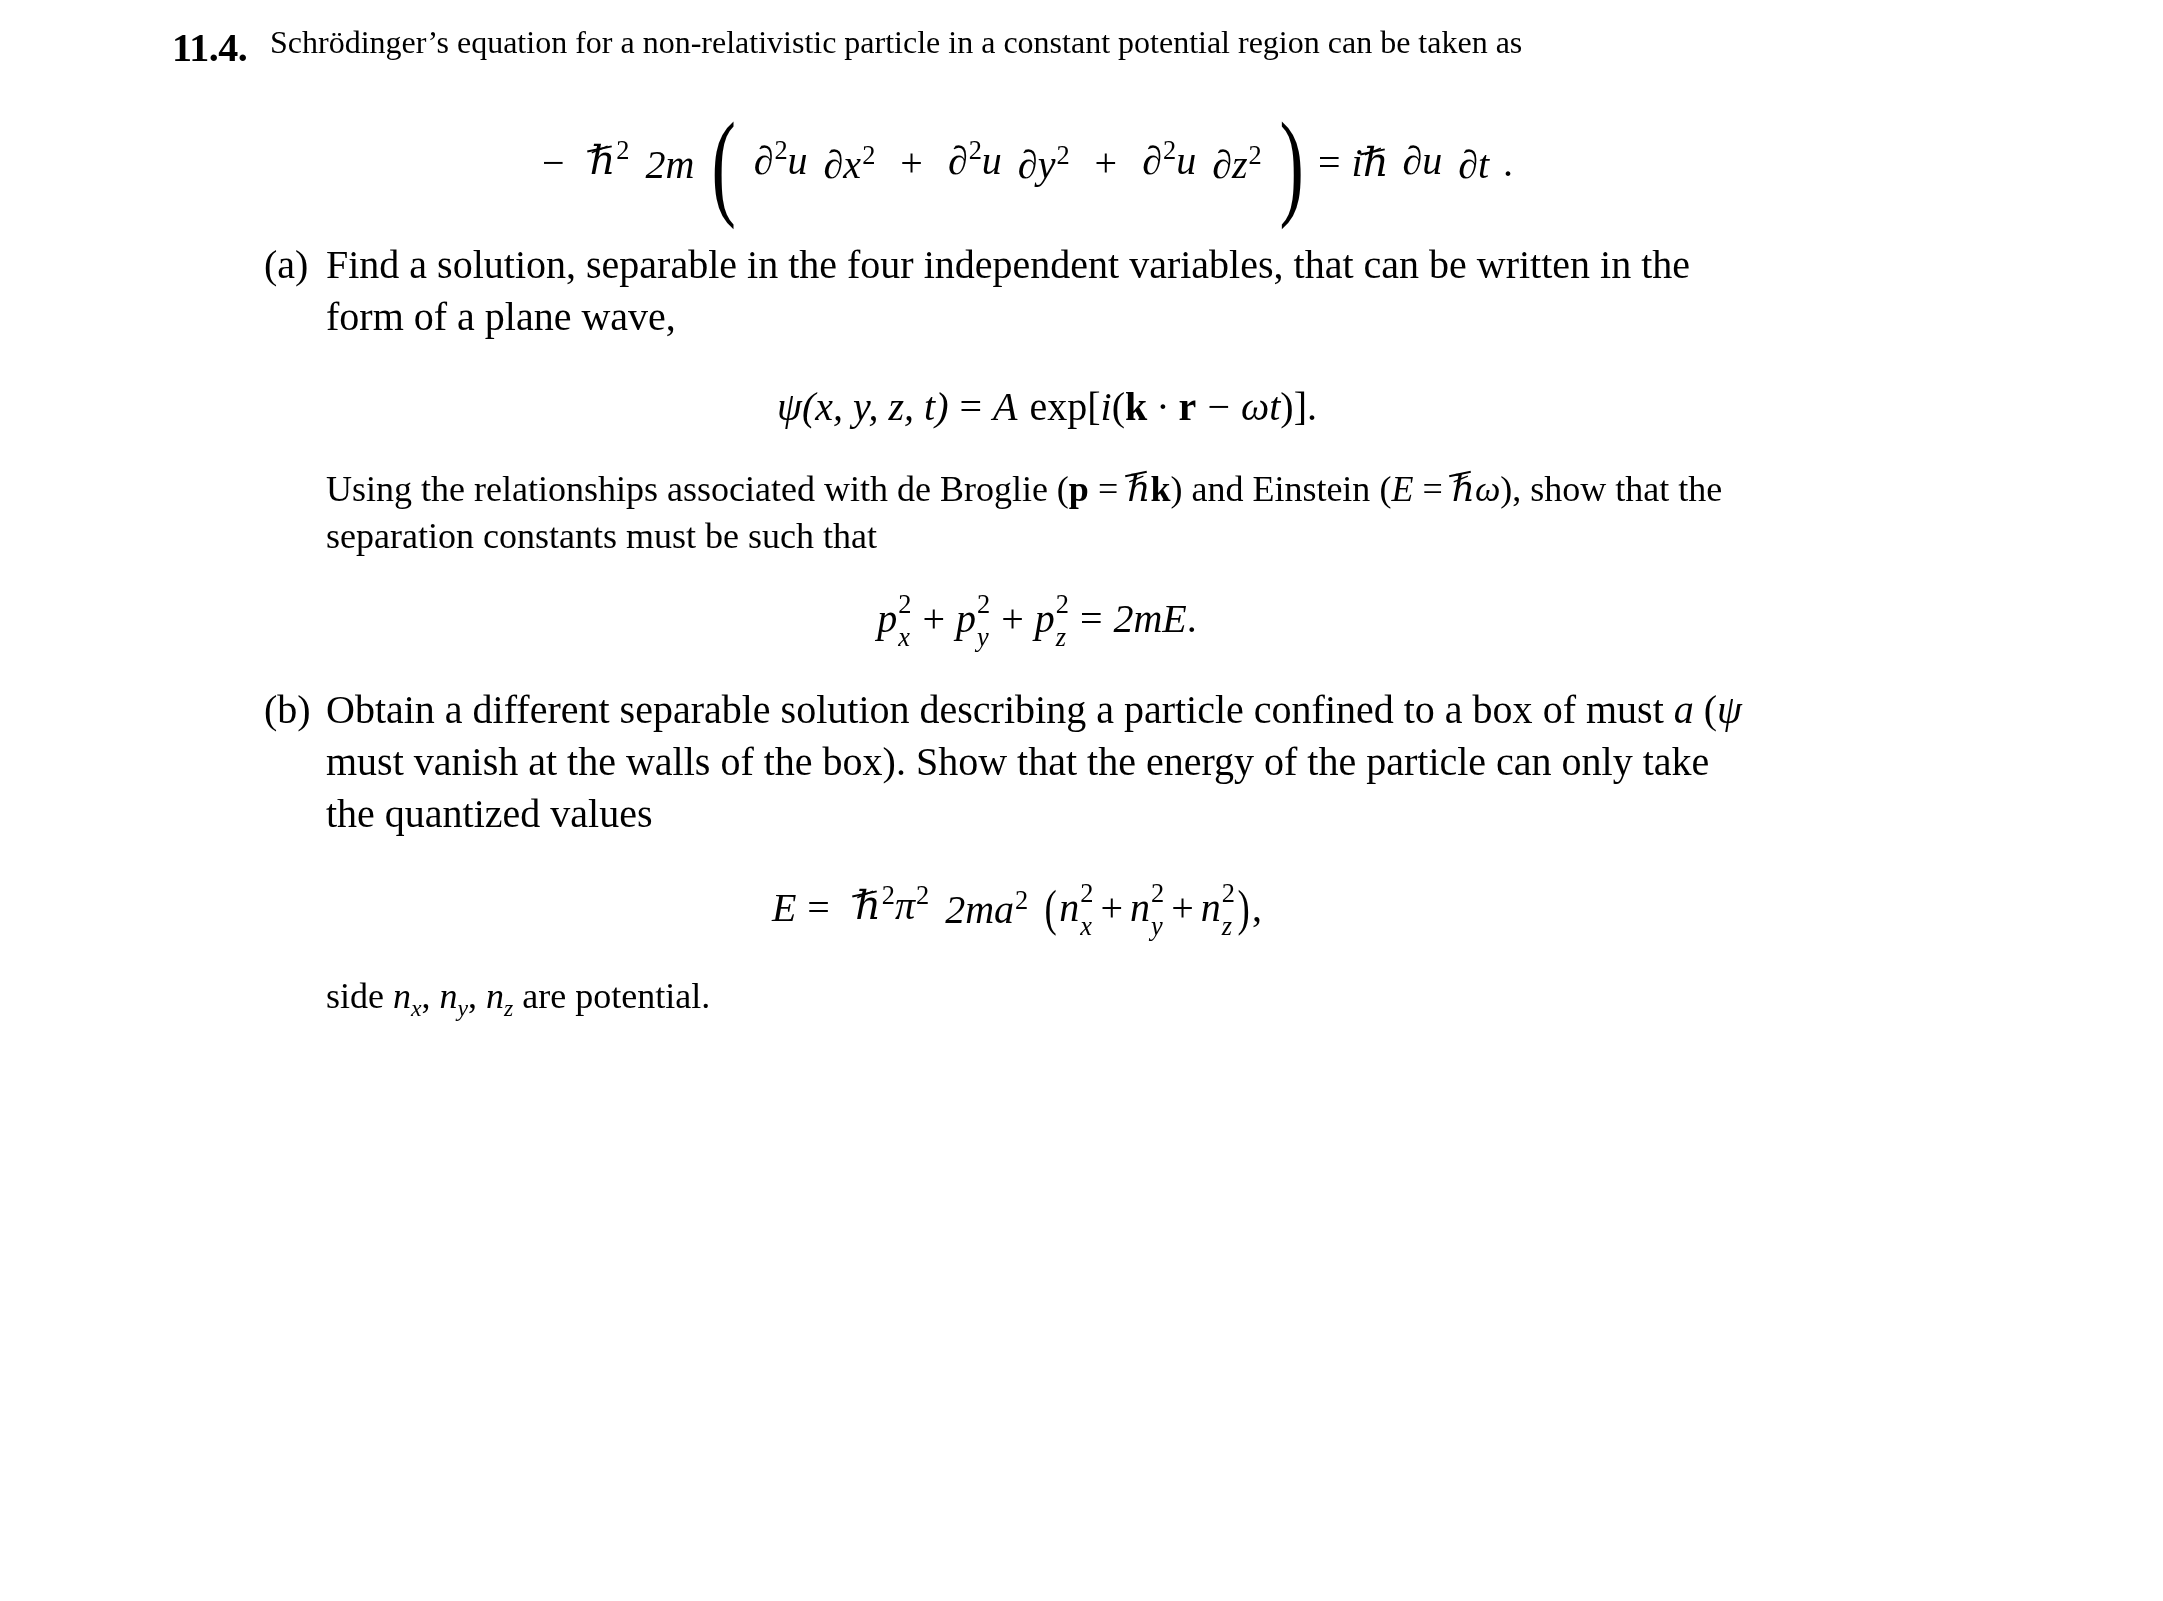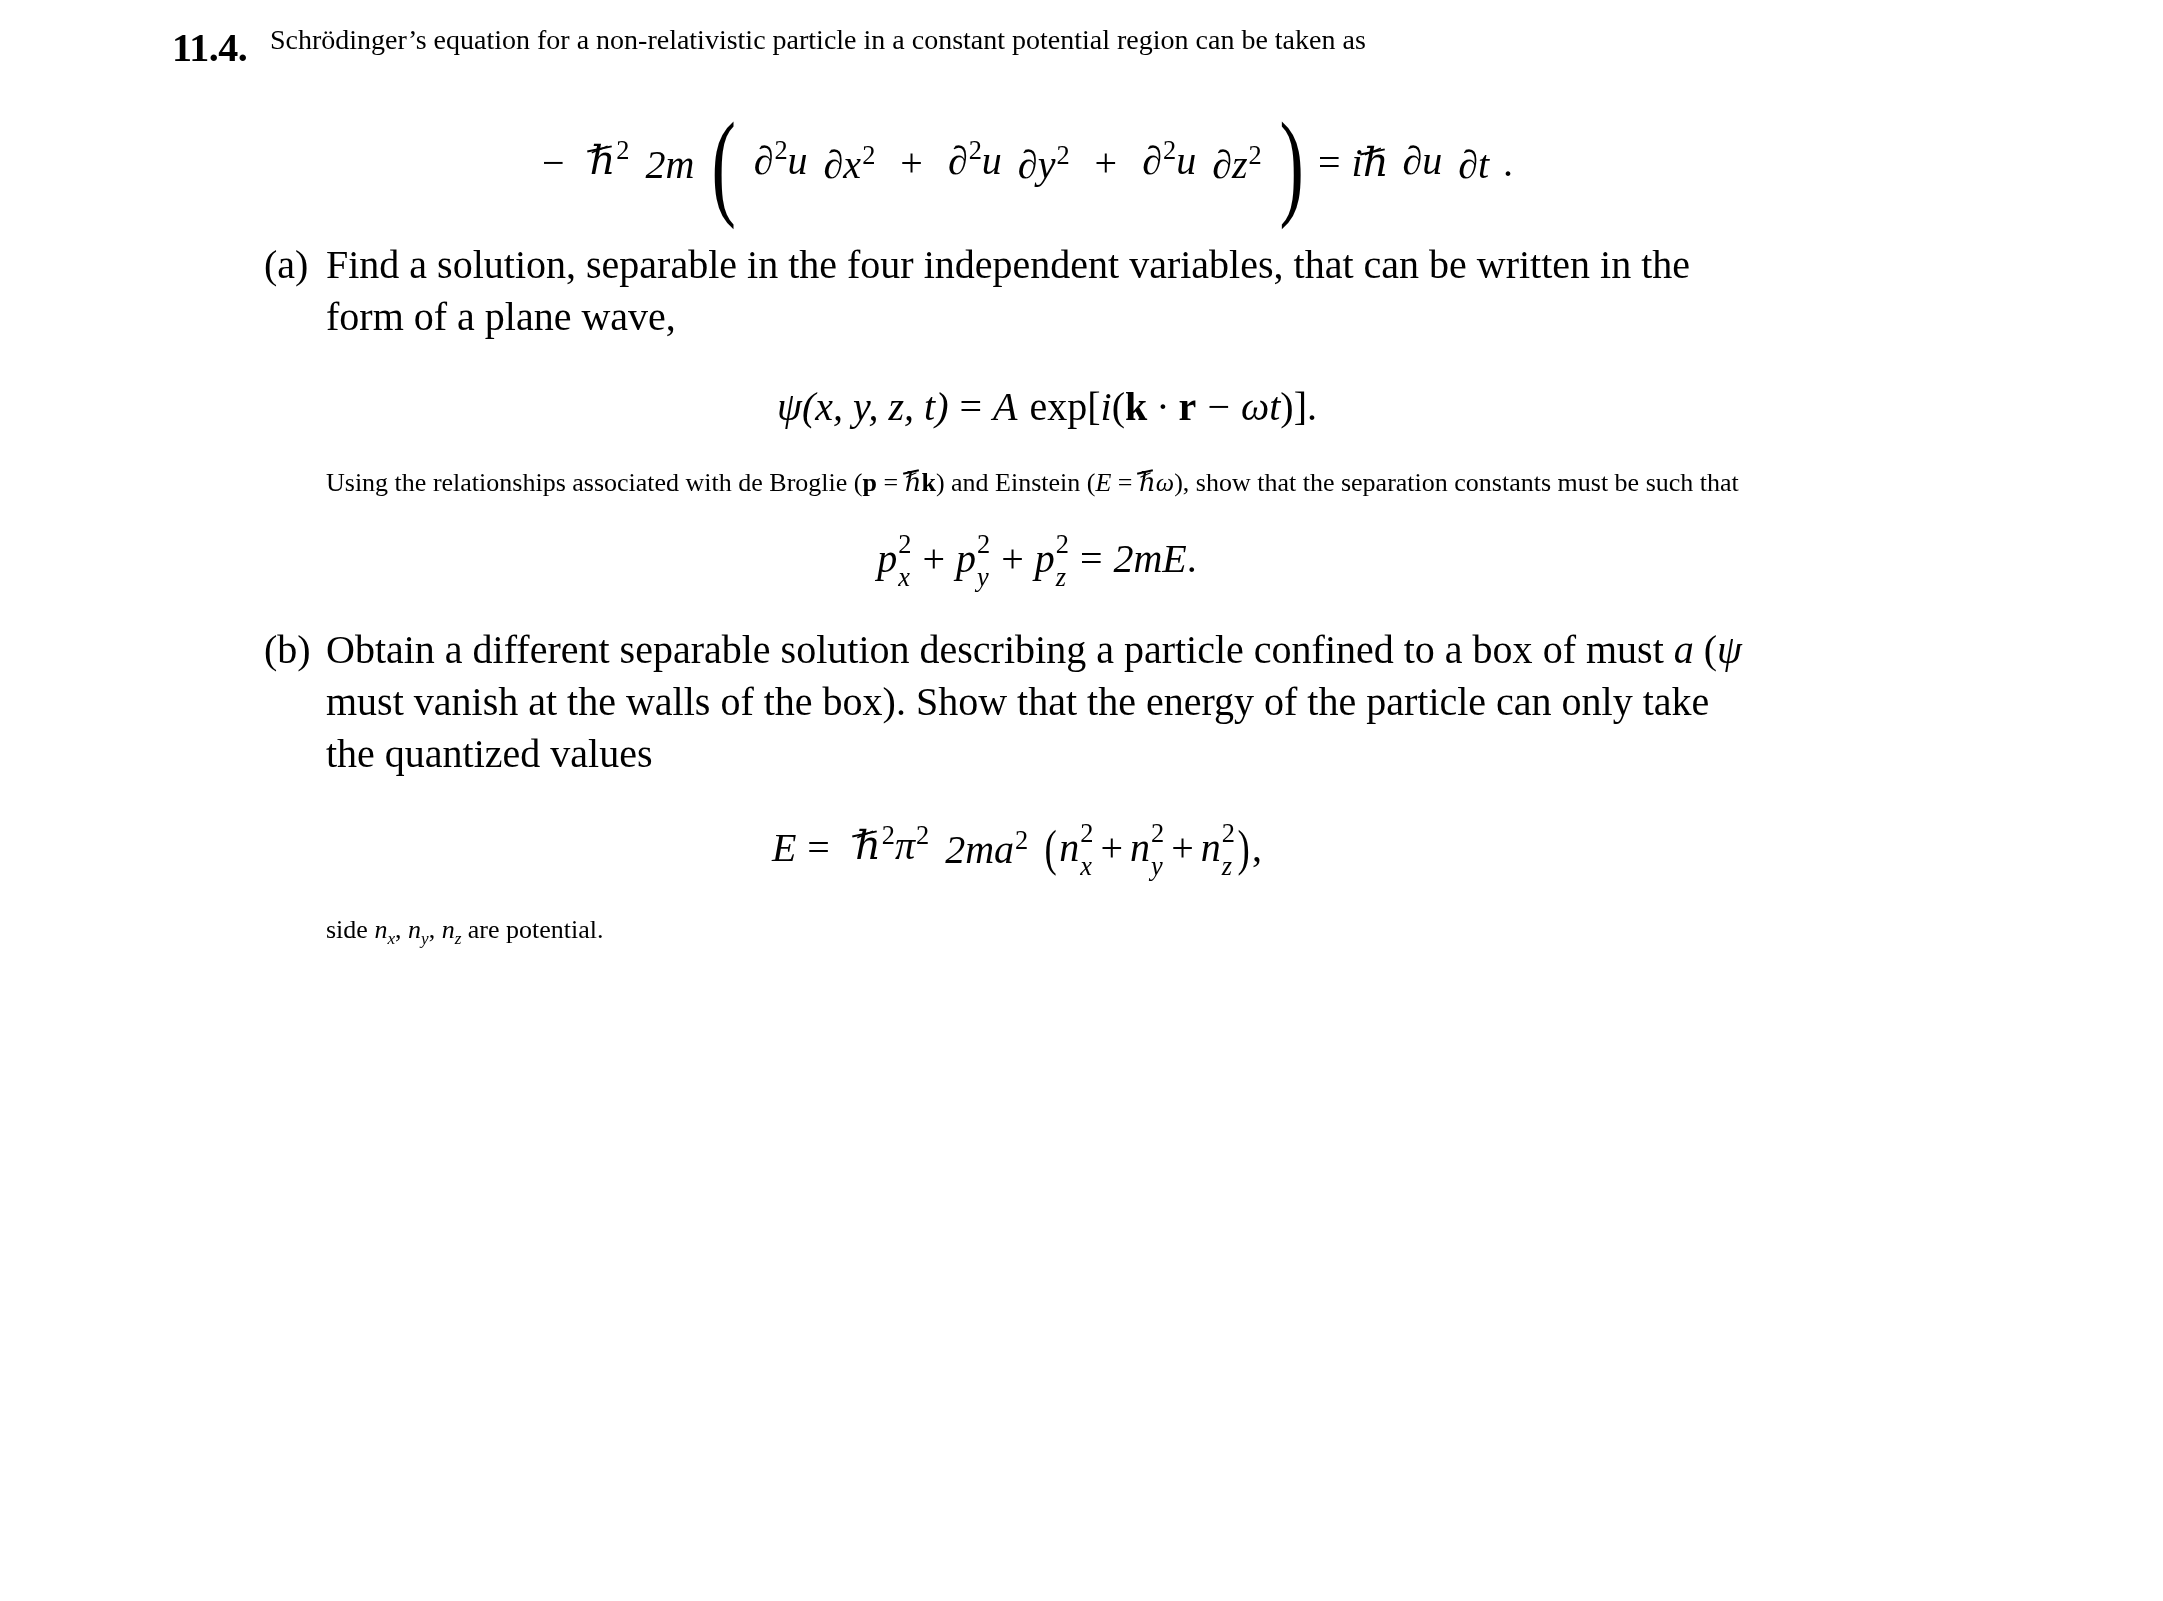--- a/index.html
+++ b/index.html
@@ -37,21 +37,21 @@
   }
   .prob-num {
     font-weight: bold;
     font-size: 40px;
     line-height: 1.30;
     width: 98px;
     flex: 0 0 98px;
     letter-spacing: -0.5px;
   }
   .prob-stem {
-    font-size: 28px;
+    font-size: 32px;
     line-height: 1.30;
     width: 1420px;
   }
 
   
   .display-eq {
     text-align: center;
     margin: 46px 0 0 0;
     font-size: 40px;
   }
@@ -167,21 +167,21 @@
     width: 62px;
     flex: 0 0 62px;
   }
   .subpart-body {
     font-size: 40px;
     line-height: 1.30;
     width: 1420px;
   }
 
   .para {
-    font-size: 26px;
+    font-size: 36px;
     line-height: 1.30;
     margin-top: 36px;
     margin-left: 154px;
     width: 1420px;
   }
   .para.where { margin-top: 40px; }
 
   .it { font-style: italic; }
 </style>
 </head>

